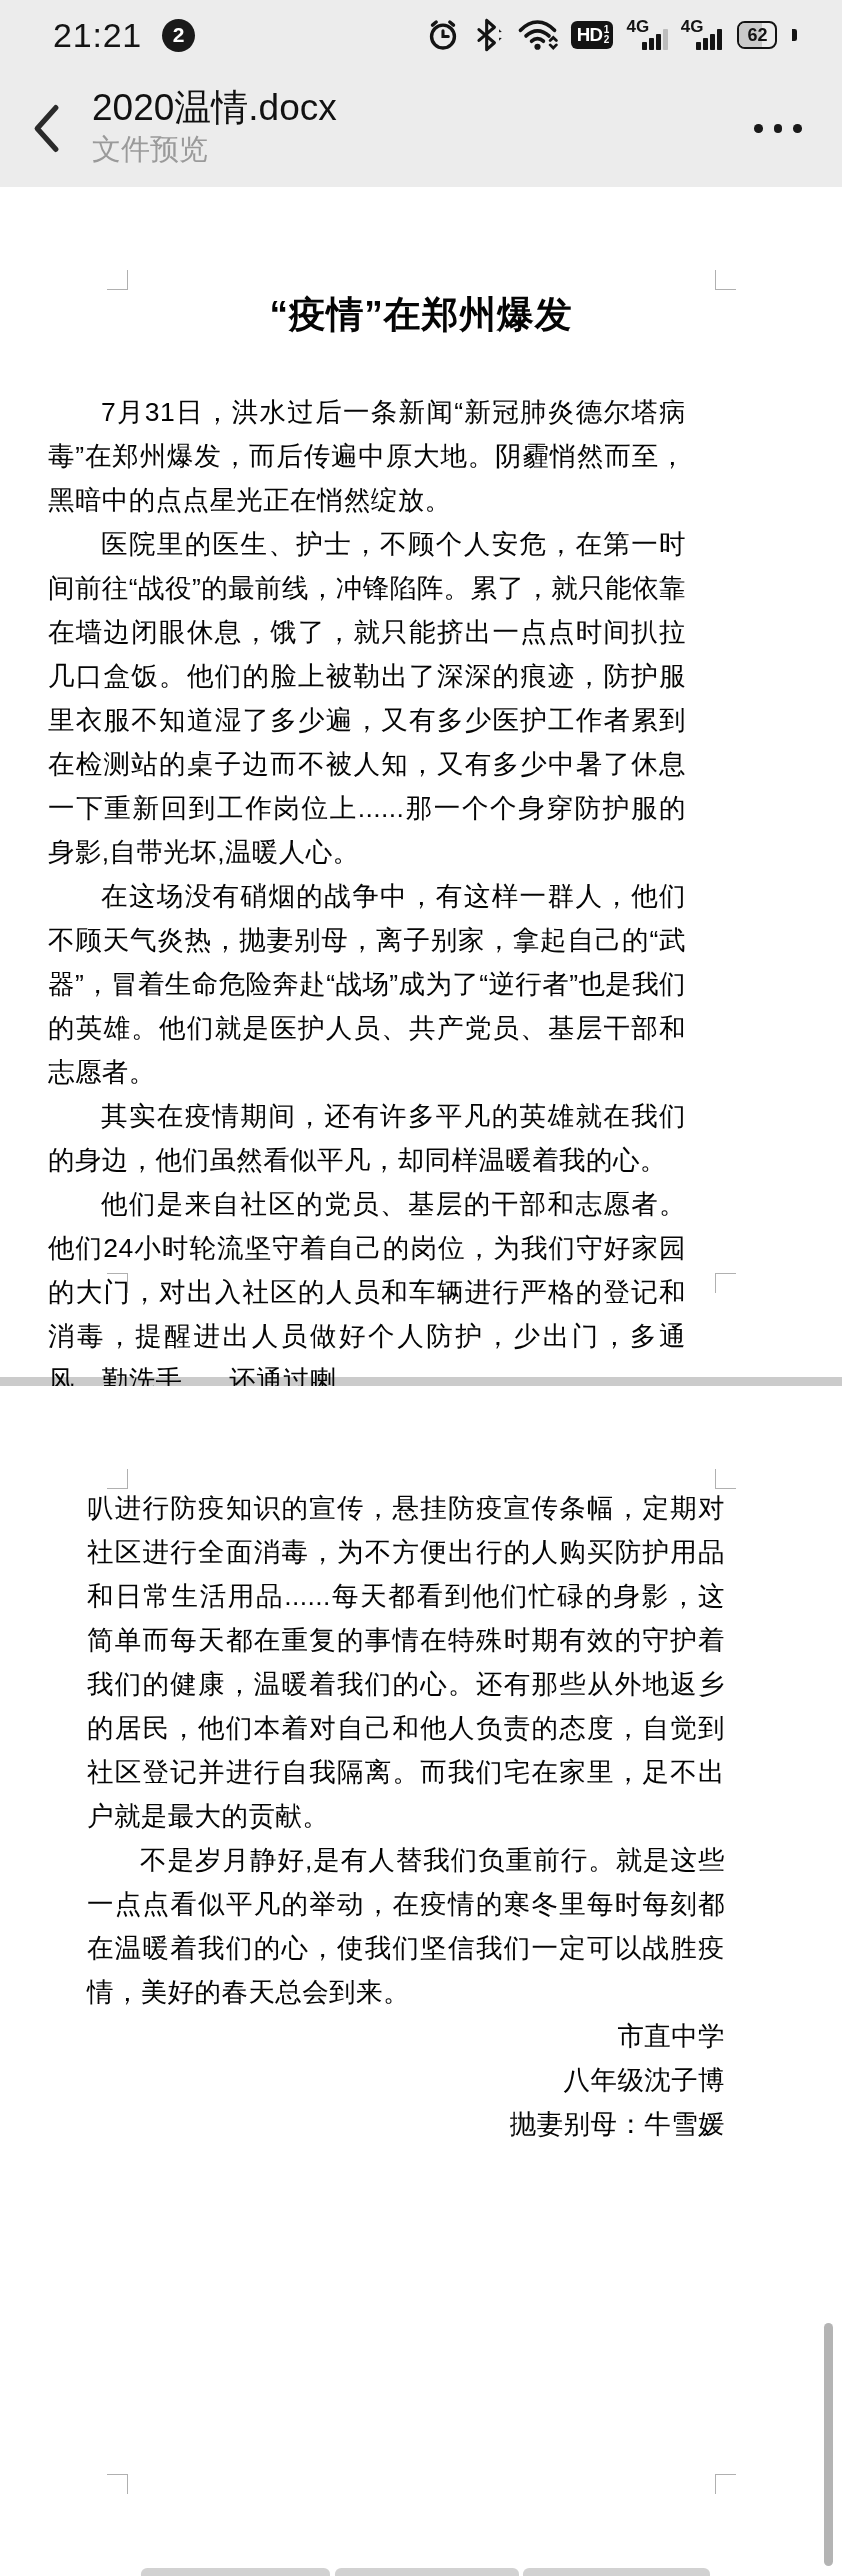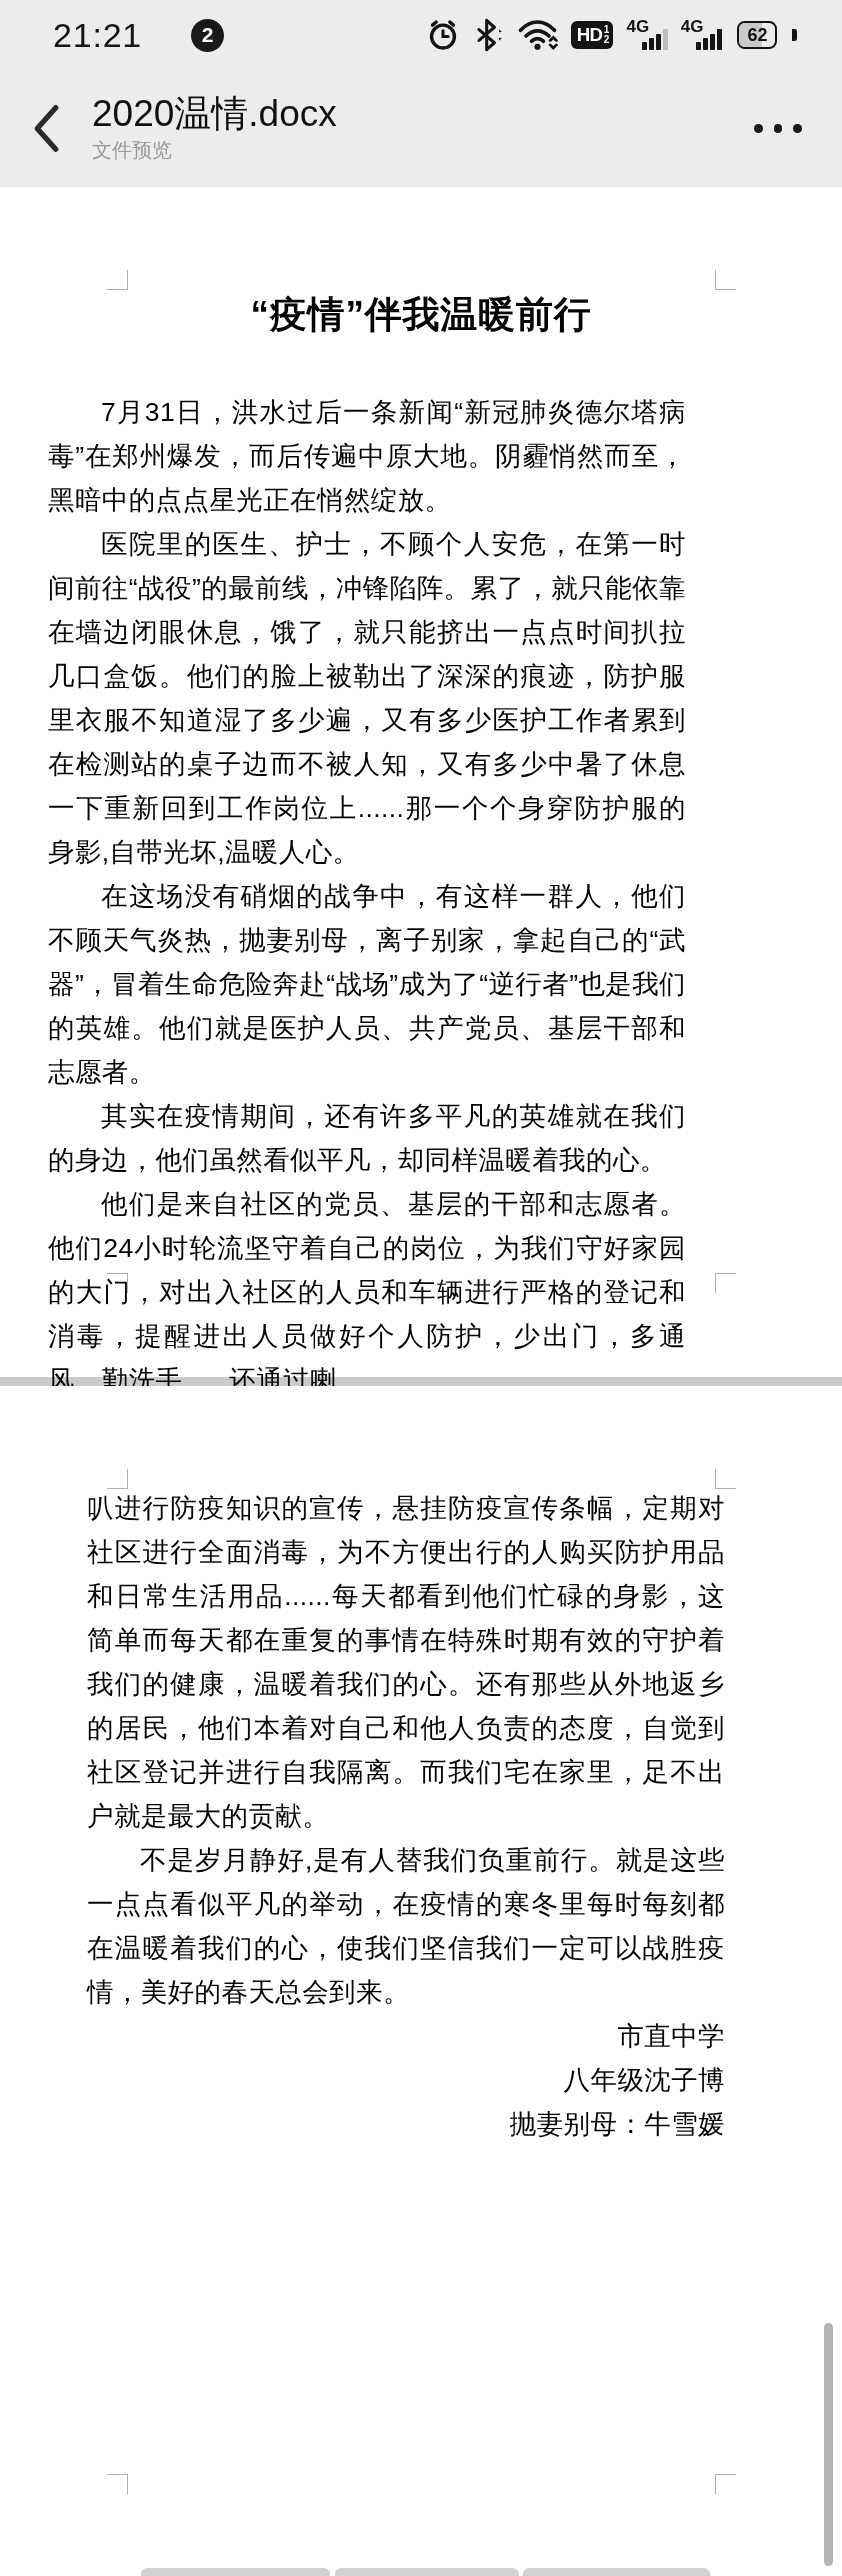--- a/index.html
+++ b/index.html
@@ -5,21 +5,21 @@
   html,body{margin:0;padding:0;}
   body{
     width:842px;height:2576px;position:relative;overflow:hidden;
     background:#ffffff;
     font-family:"Liberation Sans",sans-serif;
     -webkit-font-smoothing:antialiased;
   }
   
   .statusbar{
     height:70px;background:#ececec;display:flex;align-items:center;
-    padding:0 45px 0 53px;box-sizing:border-box;gap:29px;
+    padding:0 45px 0 53px;box-sizing:border-box;
   }
   .time{font-size:34px;color:#141414;letter-spacing:0.8px;}
   .notif-badge{
     width:33px;height:33px;border-radius:50%;background:#1a1a1a;color:#fff;
     font-size:21px;display:flex;align-items:center;justify-content:center;
     margin-left:20px;font-weight:700;
   }
   .sb-spacer{flex:1;}
   .sb-icons{display:flex;align-items:center;gap:13.3px;}
   .sb-icons svg{display:block;}
@@ -41,21 +41,21 @@
   .battery .pct{position:relative;font-size:18px;font-weight:600;color:#141414;}
   .battery-nub{width:4.7px;height:12.5px;background:#141414;border-radius:0 2.3px 2.3px 0;margin-left:1.6px;}
   
   .navbar{
     height:117px;background:#ececec;display:flex;align-items:center;
     padding:0 37px 0 31px;box-sizing:border-box;
   }
   .back-btn{width:44px;height:62px;display:flex;align-items:center;}
   .titles{margin-left:17px;flex:1;min-width:0;}
   .doc-name{font-size:37px;color:#111;line-height:1.15;}
-  .doc-sub{font-size:20px;color:#9a9a9a;margin-top:1px;}
+  .doc-sub{font-size:29px;color:#9a9a9a;margin-top:1px;}
   .menu-btn{display:flex;gap:11px;align-items:center;padding:7.8px 3.1px;}
   .menu-btn s{display:block;width:8.6px;height:8.6px;border-radius:50%;background:#1a1a1a;}
   
   .page{position:relative;background:#fff;}
   .page1{height:1190px;}
   .page2{height:1189px;}
   .page-gap{height:9.4px;background:#cbcbcb;}
   .corner{position:absolute;width:20px;height:18.7px;}
   .corner.tl{border-right:1.6px solid #b0b0b0;border-bottom:1.6px solid #b0b0b0;}
   .corner.tr{border-left:1.6px solid #b0b0b0;border-bottom:1.6px solid #b0b0b0;}
@@ -171,21 +171,21 @@
 </div>
 
 <div>
 
   <div class="page page1">
     <span class="corner tl c-l p1-t"></span>
     <span class="corner tr c-r p1-t"></span>
     <span class="corner bl c-l p1-b"></span>
     <span class="corner br c-r p1-b"></span>
 
-    <h1 class="doc-title">“疫情”伴我温暖前行</h1>
+    <h1 class="doc-title">“疫情”在郑州爆发</h1>
 
     <div class="doc-body">
       <p class="indent">7月31日，洪水过后一条新闻“新冠肺炎德尔塔病毒”在郑州爆发，而后传遍中原大地。阴霾悄然而至，黑暗中的点点星光正在悄然绽放。</p>
       <p class="indent">医院里的医生、护士，不顾个人安危，在第一时间前往“战役”的最前线，冲锋陷阵。累了，就只能依靠在墙边闭眼休息，饿了，就只能挤出一点点时间扒拉几口盒饭。他们的脸上被勒出了深深的痕迹，防护服里衣服不知道湿了多少遍，又有多少医护工作者累到在检测站的桌子边而不被人知，又有多少中暑了休息一下重新回到工作岗位上......那一个个身穿防护服的身影,自带光坏,温暖人心。</p>
       <p class="indent">在这场没有硝烟的战争中，有这样一群人，他们不顾天气炎热，抛妻别母，离子别家，拿起自己的“武器”，冒着生命危险奔赴“战场”成为了“逆行者”也是我们的英雄。他们就是医护人员、共产党员、基层干部和志愿者。</p>
       <p class="indent">其实在疫情期间，还有许多平凡的英雄就在我们的身边，他们虽然看似平凡，却同样温暖着我的心。</p>
       <p class="indent">他们是来自社区的党员、基层的干部和志愿者。他们24小时轮流坚守着自己的岗位，为我们守好家园的大门，对出入社区的人员和车辆进行严格的登记和消毒，提醒进出人员做好个人防护，少出门，多通风，勤洗手......还通过喇</p>
     </div>
   </div>
 

